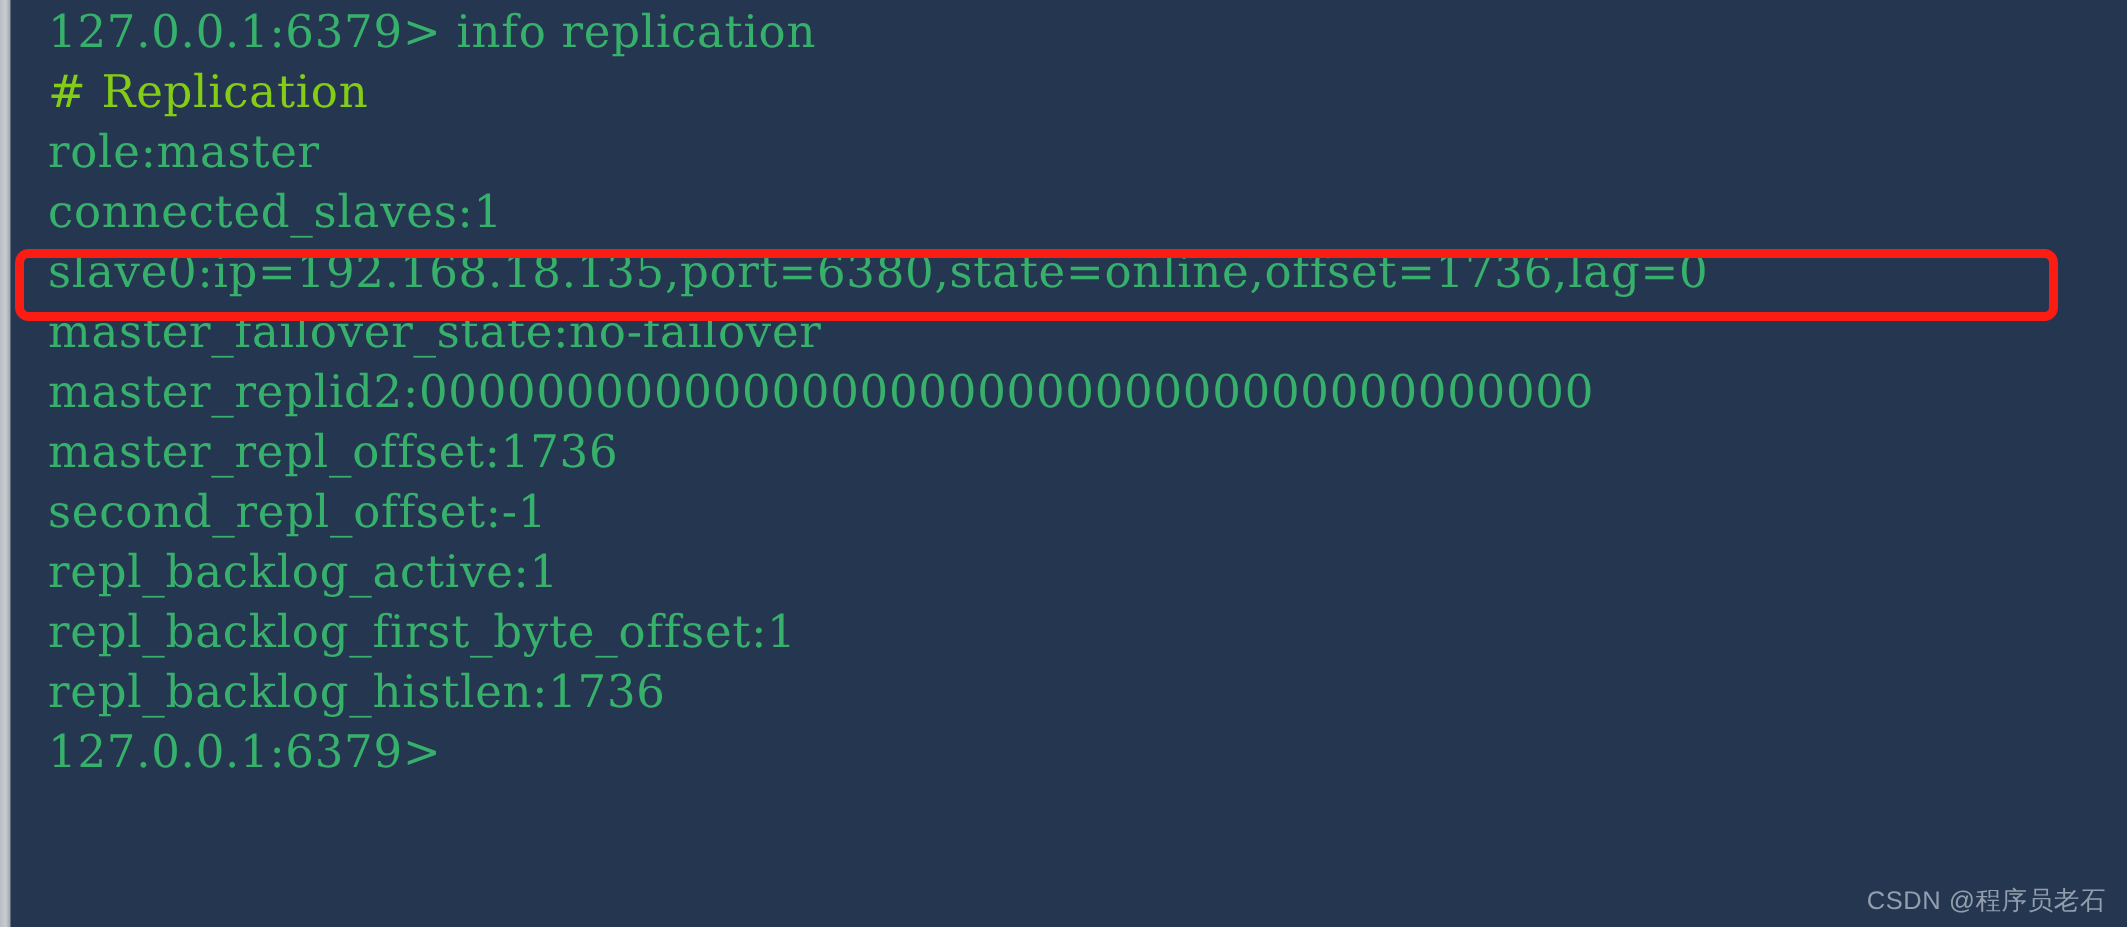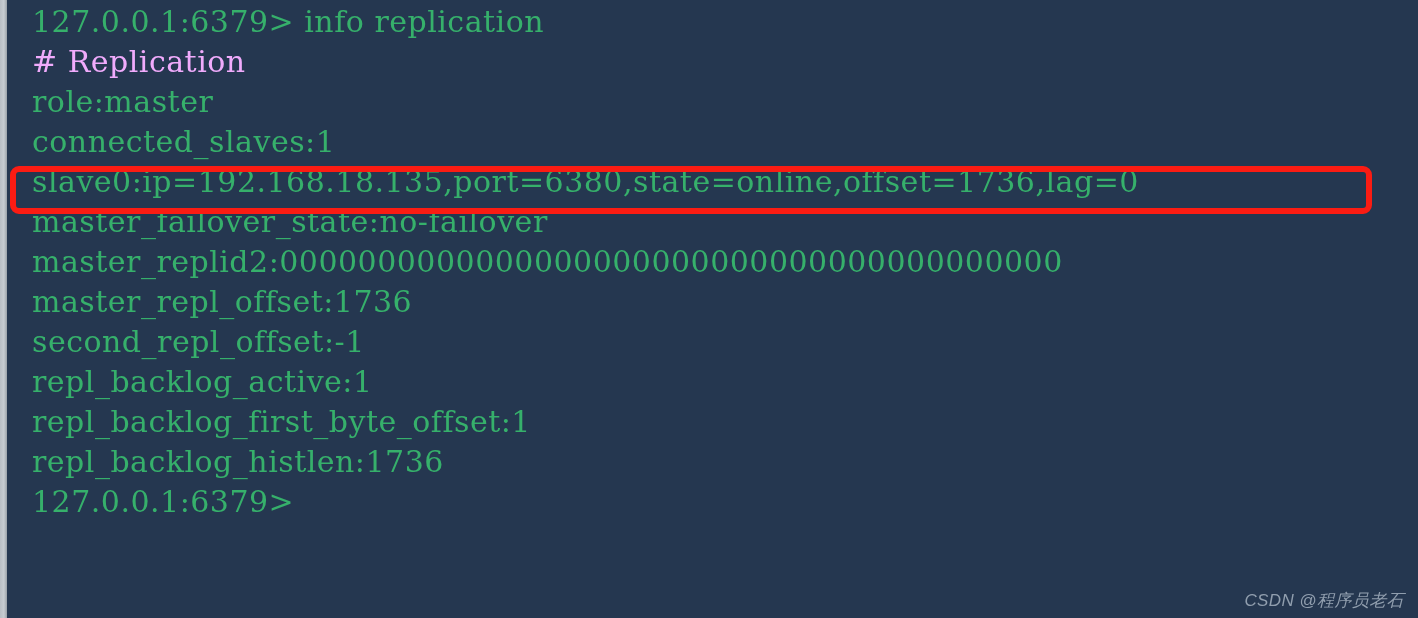--- a/index.html
+++ b/index.html
@@ -38,21 +38,21 @@
     height: 40px;
     line-height: 40px;
     padding-left: 32px;
     color: #36b06b;
     font-size: 30px;
     letter-spacing: 0.5px;
     white-space: pre;
     font-family: "DejaVu Serif", "Liberation Serif", serif;
   }
   .line.hash {
-    color: #f0abfc;
+    color: #84cc16;
   }
   
   #highlight-box {
     position: absolute;
     left: 10px;
     top: 166px;
     width: 1362px;
     height: 48px;
     border: 6px solid #fb1c13;
     border-radius: 9px;
@@ -61,21 +61,20 @@
   }
   #watermark {
     position: absolute;
     right: 14px;
     bottom: 6px;
     color: #9aa7b6;
     font-size: 17px;
     font-family: "Liberation Sans", "DejaVu Sans", sans-serif;
     letter-spacing: 0.4px;
     opacity: 0.92;
-    font-style: italic;
   }
 </style>
 </head>
 <body>
 
 <div id="terminal">
 
   <div id="left-gutter"></div>
 
   <div id="lines">

